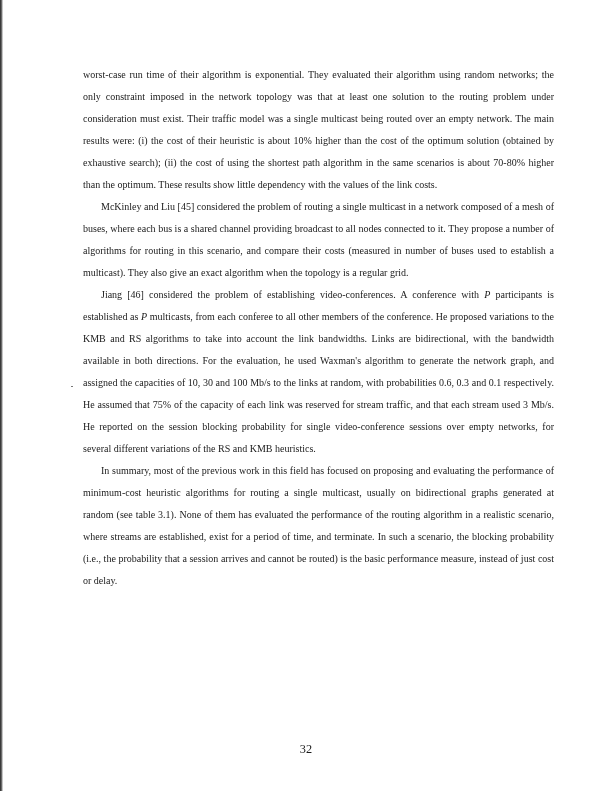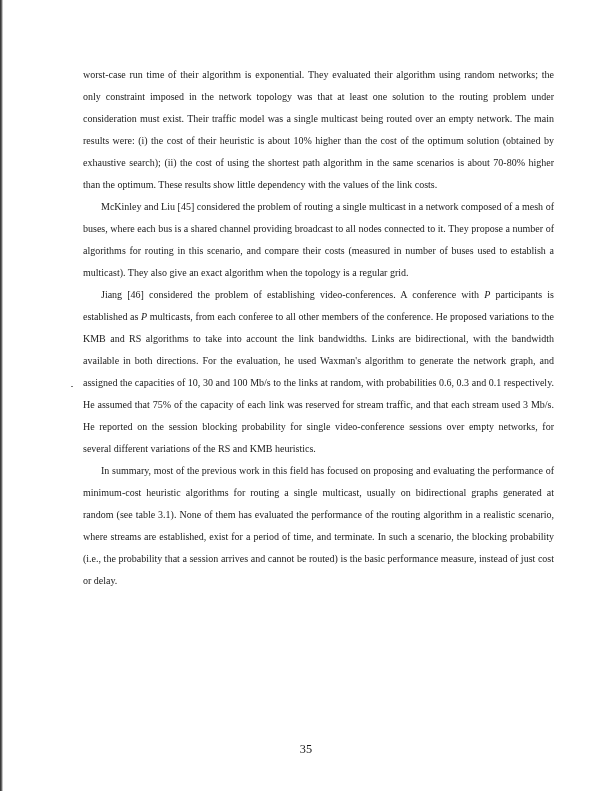--- a/index.html
+++ b/index.html
@@ -68,13 +68,13 @@
 <div class="scan-edge"></div>
 <div class="stray-mark"></div>
 
 <div class="page">
   <p class="para">worst-case run time of their algorithm is exponential. They evaluated their algorithm using random networks; the only constraint imposed in the network topology was that at least one solution to the routing problem under consideration must exist. Their traffic model was a single multicast being routed over an empty network. The main results were: (i) the cost of their heuristic is about 10% higher than the cost of the optimum solution (obtained by exhaustive search); (ii) the cost of using the shortest path algorithm in the same scenarios is about 70-80% higher than the optimum. These results show little dependency with the values of the link costs.</p>
   <p class="para indent">McKinley and Liu [45] considered the problem of routing a single multicast in a network composed of a mesh of buses, where each bus is a shared channel providing broadcast to all nodes connected to it. They propose a number of algorithms for routing in this scenario, and compare their costs (measured in number of buses used to establish a multicast). They also give an exact algorithm when the topology is a regular grid.</p>
   <p class="para indent"><span>Jiang [46] considered the problem of establishing video-conferences. A conference with </span><em>P</em><span> participants is established as </span><em>P</em><span> multicasts, from each conferee to all other members of the conference. He proposed variations to the KMB and RS algorithms to take into account the link bandwidths. Links are bidirectional, with the bandwidth available in both directions. For the evaluation, he used Waxman's algorithm to generate the network graph, and assigned the capacities of 10, 30 and 100 Mb/s to the links at random, with probabilities 0.6, 0.3 and 0.1 respectively. He assumed that 75% of the capacity of each link was reserved for stream traffic, and that each stream used 3 Mb/s. He reported on the session blocking probability for single video-conference sessions over empty networks, for several different variations of the RS and KMB heuristics.</span></p>
   <p class="para indent">In summary, most of the previous work in this field has focused on proposing and evaluating the performance of minimum-cost heuristic algorithms for routing a single multicast, usually on bidirectional graphs generated at random (see table 3.1). None of them has evaluated the performance of the routing algorithm in a realistic scenario, where streams are established, exist for a period of time, and terminate. In such a scenario, the blocking probability (i.e., the probability that a session arrives and cannot be routed) is the basic performance measure, instead of just cost or delay.</p>
 </div>
 
-<div class="page-number">35</div>
+<div class="page-number">32</div>
 
 </body></html>

